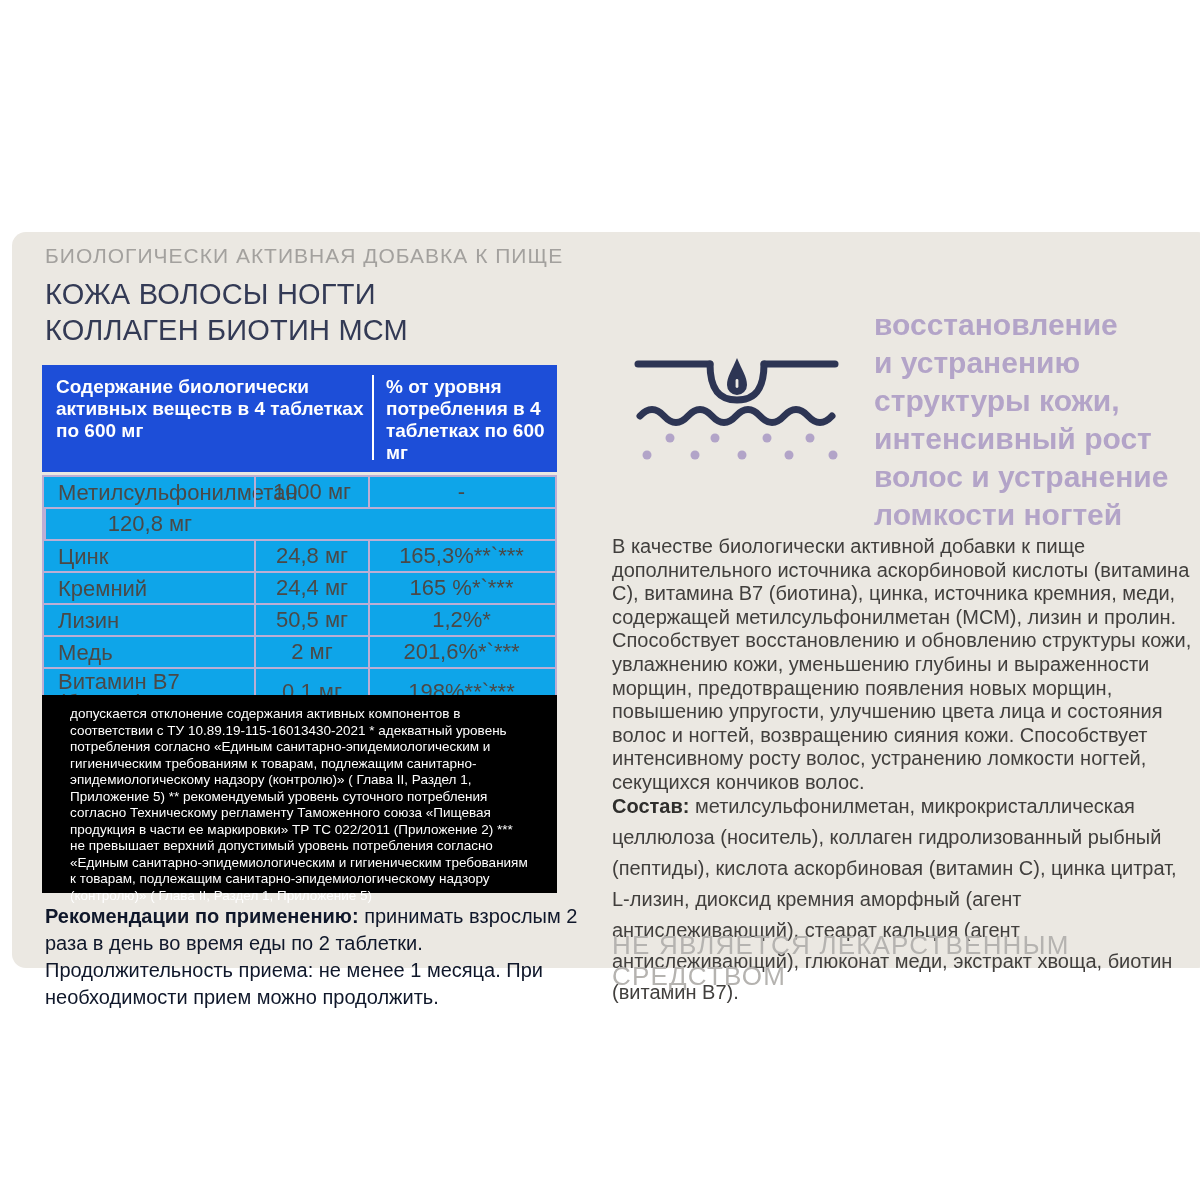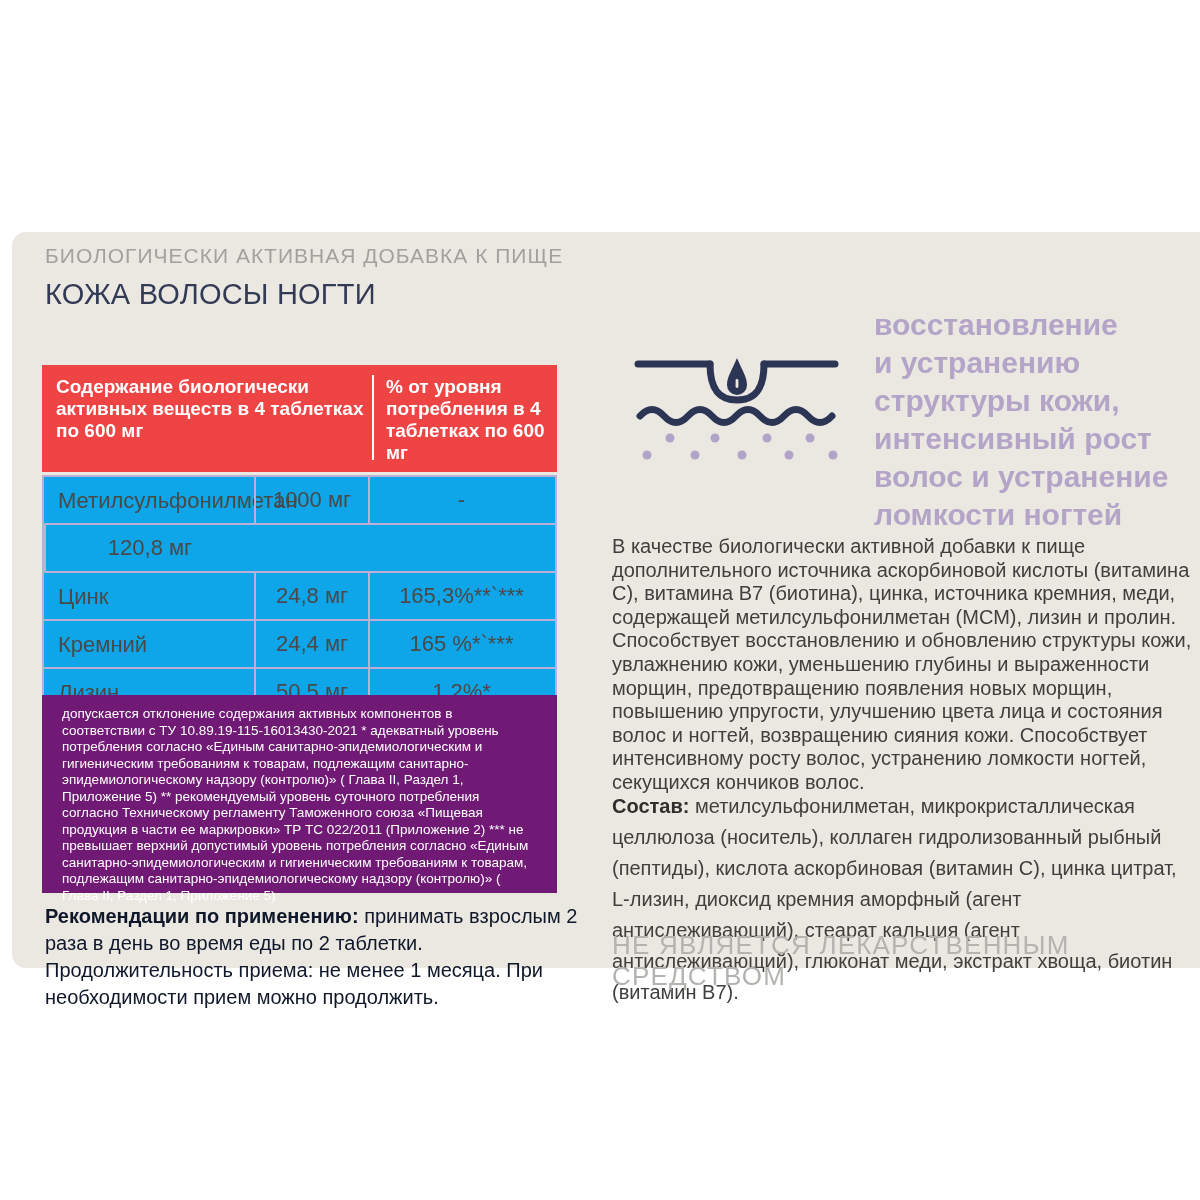--- a/index.html
+++ b/index.html
@@ -7,33 +7,33 @@
         font-family:"Liberation Sans",sans-serif;}
   .package{position:absolute;left:12px;top:232px;width:1200px;height:736px;background:#ebe8e2;border-radius:14px;}
 
   
   .eyebrow{position:absolute;left:33px;top:12px;font-size:21px;font-weight:500;
            color:#a3a19e;letter-spacing:1px;}
   .title{position:absolute;left:33px;top:44px;font-size:29px;font-weight:400;
          color:#333a55;line-height:36px;letter-spacing:.2px;}
 
   .table{position:absolute;left:30px;top:133px;width:515px;}
-  .t-head{position:relative;background:#ef4444;color:#ffffff;display:grid;
+  .t-head{position:relative;background:#1d4ed8;color:#ffffff;display:grid;
           grid-template-columns:330px 185px;min-height:88px;box-sizing:border-box;}
   .t-head-cell{padding:11px 8px 8px 14px;font-size:19px;font-weight:700;line-height:22px;}
   .t-head-divider{position:absolute;left:330px;top:10px;bottom:12px;width:2px;background:#ffffff;}
   .t-body{margin-top:3px;border:2px solid #bcaed4;border-bottom:none;}
   .t-row{display:grid;grid-template-columns:210px 114px 185px;background:#0ea5e9;
          border-bottom:2px solid #bcaed4;min-height:25px;font-size:22px;color:#4a4947;}
   .c-name{display:flex;align-items:center;padding:2px 4px 2px 14px;line-height:21px;}
   .c-amount,.c-percent{display:flex;align-items:center;justify-content:center;
-         border-left:2px solid #bcaed4;padding:10px 2px;text-align:center;}
+         border-left:2px solid #bcaed4;padding:2px 2px;text-align:center;}
 
-  .footnote{position:absolute;left:30px;top:463px;width:515px;height:198px;background:#701a75;
-            color:#ffffff;box-sizing:border-box;padding:11px 20px;font-size:13.5px;
+  .footnote{position:absolute;left:30px;top:463px;width:515px;height:198px;background:#000000;
+            color:#ffffff;box-sizing:border-box;padding:11px 28px;font-size:13.5px;
             line-height:16.5px;font-weight:500;}
 
   .recommendations{position:absolute;left:33px;top:671px;width:556px;font-size:20px;
             line-height:27px;color:#0f172a;}
   .recommendations .lead{font-weight:700;}
 
   
   .skin-icon{position:absolute;left:622px;top:118px;width:205px;height:118px;}
   .benefit{position:absolute;left:862px;top:74px;width:300px;font-size:30px;line-height:38px;
            font-weight:700;color:#b3a4c8;white-space:pre-line;}
@@ -47,20 +47,21 @@
 </style>
 </head>
 <body>
 
 <div class="page">
   <div class="package">
 
     <div class="eyebrow">БИОЛОГИЧЕСКИ АКТИВНАЯ ДОБАВКА К ПИЩЕ</div>
     <div class="title">
       <div>КОЖА ВОЛОСЫ НОГТИ</div>
+      <div>КОЛЛАГЕН БИОТИН МСМ</div>
     </div>
 
     <div class="table">
       <div class="t-head">
         <div class="t-head-cell">Содержание биологически активных веществ в 4 таблетках по 600 мг</div>
         <div class="t-head-cell">% от уровня потребления в 4 таблетках по 600 мг</div>
         <div class="t-head-divider"></div>
       </div>
       <div class="t-body" id="table-body">
       <div class="t-row">

